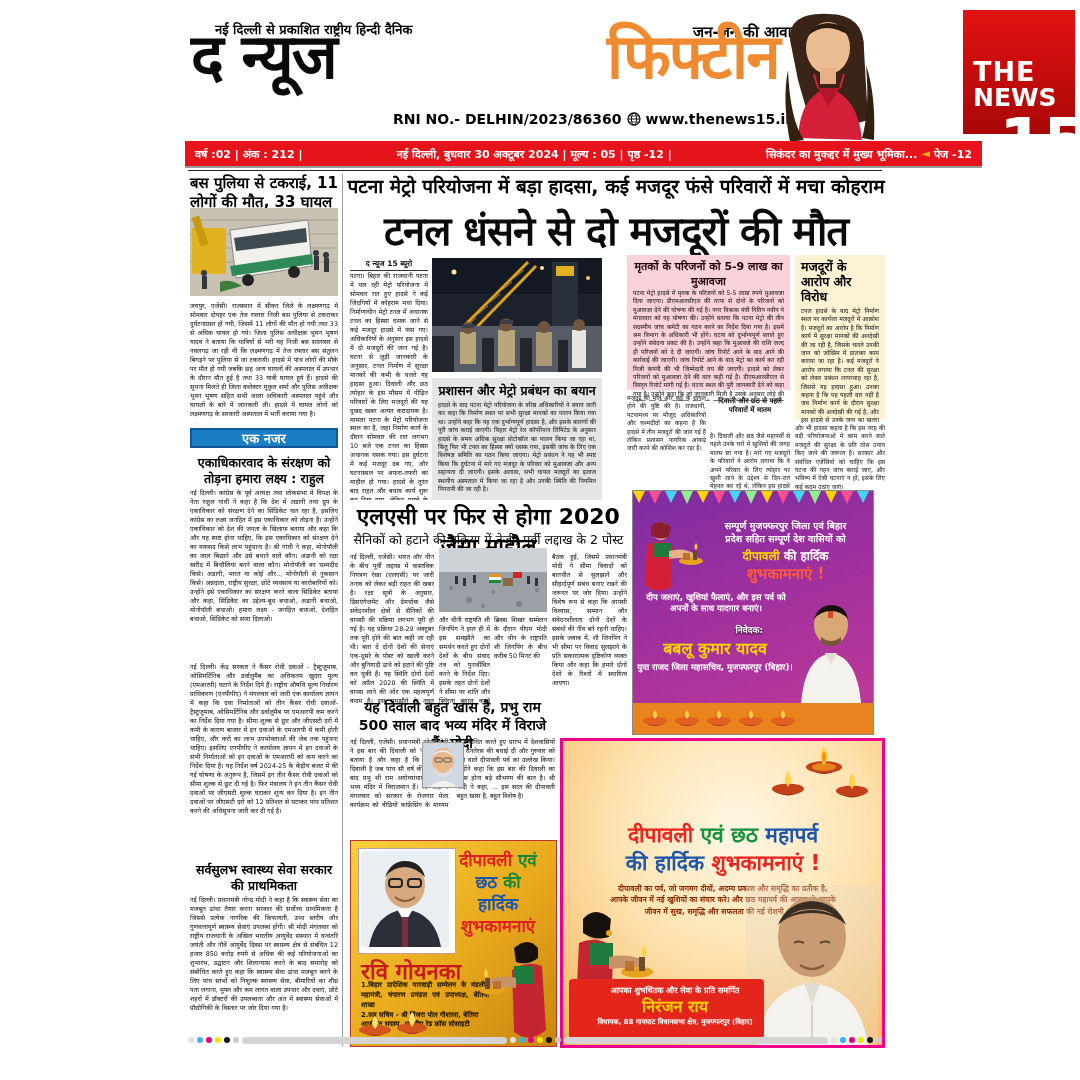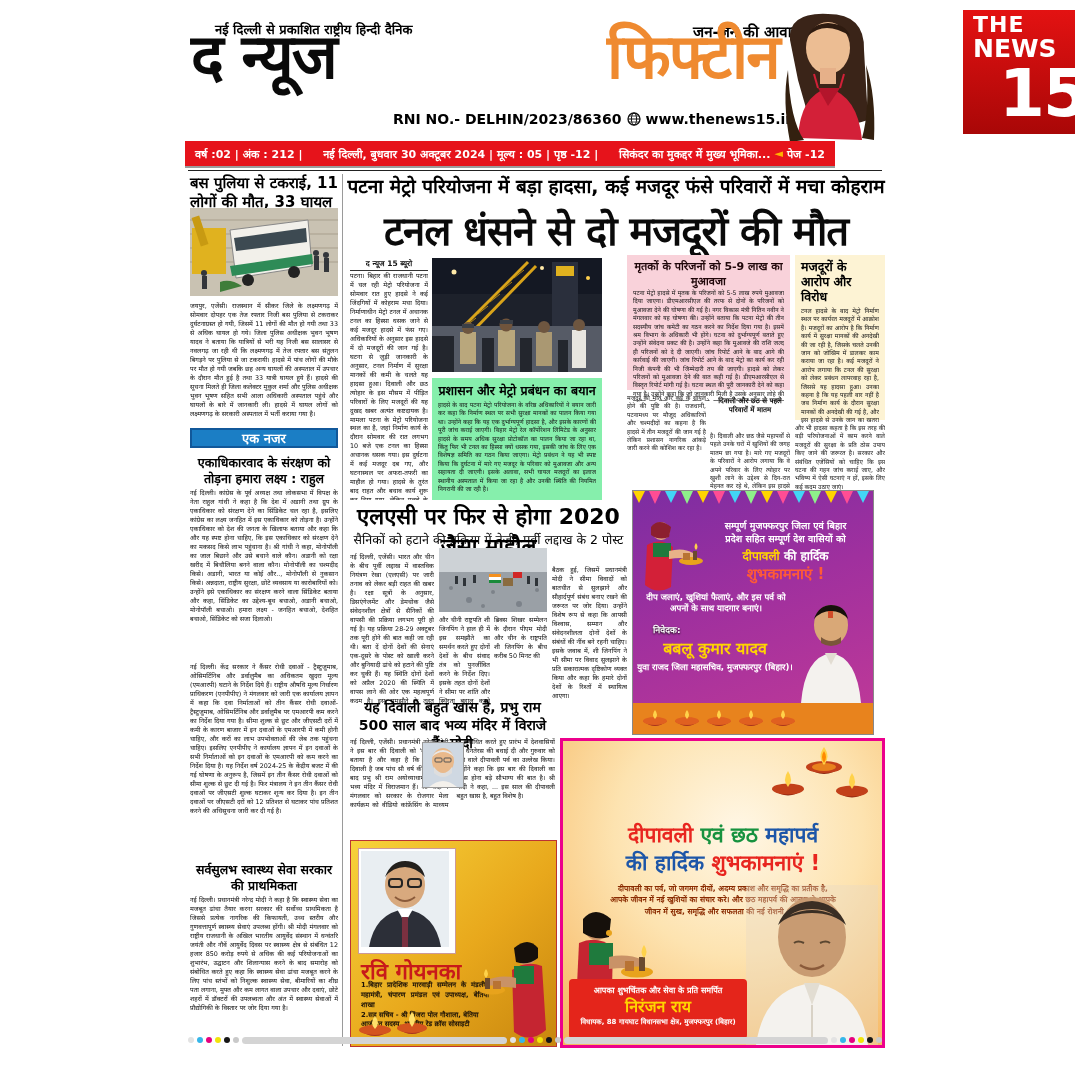--- a/index.html
+++ b/index.html
@@ -7,21 +7,21 @@
           font-family:"DejaVu Sans","Liberation Sans",sans-serif;color:#111;}
   .abs{position:absolute;}
   .page{position:absolute;left:185px;top:8px;width:700px;height:1044px;background:#fff;}
   
   .publine{left:30px;top:12px;font-size:13px;font-weight:800;color:#000;}
   .title-black{left:6px;top:18px;font-size:62px;font-weight:900;color:#0a0a0a;letter-spacing:-2px;line-height:1;}
   .tagline{left:508px;top:13px;font-size:15px;font-weight:800;color:#000;}
   .title-orange{left:422px;top:18px;font-size:62px;font-weight:700;color:#ef8a30;letter-spacing:-2px;line-height:1;text-align:center;}
   .rni{left:208px;top:103px;font-size:14px;color:#000;display:flex;align-items:center;gap:5px;}
   .rni b{font-weight:700;}
-  .datebar{left:0;top:133px;width:650px;height:25px;background:#e6131b;color:#fff;display:flex;
+  .datebar{left:0;top:133px;width:797px;height:25px;background:#e6131b;color:#fff;display:flex;
            align-items:center;justify-content:space-between;padding:0 10px;box-sizing:border-box;
            font-size:11px;font-weight:800;box-shadow:0 2px 0 #9b9b9b;}
   .datebar .arrow{color:#ffb300;font-size:11px;margin:0 4px;}
   .hairline{left:3px;top:162px;width:694px;height:1px;background:#222;}
   .vrule{left:157px;top:166px;width:1px;height:872px;background:#9a9a9a;}
   
   .bt{font-size:6.4px;line-height:1.4;text-align:justify;color:#101010;overflow:hidden;}
   .bt2{font-size:6.1px;line-height:1.38;text-align:justify;color:#101010;overflow:hidden;}
   .subh{font-weight:800;text-align:center;}
   
@@ -35,78 +35,78 @@
   .cancer-h{left:5px;top:621px;width:148px;font-size:12.5px;font-weight:900;line-height:1.3;text-align:center;color:#000;}
   .cancer-b{left:5px;top:655px;width:148px;height:196px;}
   .health-h{left:5px;top:854px;width:148px;font-size:12.5px;font-weight:900;line-height:1.3;text-align:center;color:#000;}
   .health-b{left:5px;top:888px;width:148px;height:132px;}
   
   .strap{left:162px;top:165px;width:538px;font-size:19px;font-weight:800;text-align:center;color:#000;}
   .mainhead{left:162px;top:194px;width:538px;font-size:40px;font-weight:900;text-align:center;color:#0a0a0a;letter-spacing:-1px;}
   .byline{left:165px;top:250px;width:78px;font-size:7.5px;font-weight:800;text-align:center;border-bottom:1px solid #333;padding-bottom:2px;}
   .mtext{left:165px;top:264px;width:78px;height:228px;}
   .crane-photo{left:247px;top:250px;width:170px;height:114px;overflow:hidden;}
-  .adminbox{left:247px;top:370px;width:170px;height:122px;background:#86efac;padding:4px 6px;box-sizing:border-box;}
+  .adminbox{left:247px;top:370px;width:170px;height:122px;background:#e5e5e5;padding:4px 6px;box-sizing:border-box;}
   .adminbox .ttl{font-size:12.5px;font-weight:800;text-align:center;margin-bottom:2px;color:#000;}
   .compbox{left:442px;top:247px;width:163px;height:135px;background:#f9d2da;padding:3px 6px;box-sizing:border-box;}
   .compbox .ttl{font-size:11px;font-weight:900;text-align:center;margin-bottom:1px;color:#20070a;}
   .contA{left:442px;top:386px;width:79px;height:106px;}
   .contB{left:525px;top:386px;width:80px;height:106px;}
   .contB .subh{font-size:7px;margin:2px 0;}
   .protbox{left:610px;top:247px;width:90px;height:165px;background:#fdf3d4;padding:4px 6px;box-sizing:border-box;}
   .protbox .ttl{font-size:12.5px;font-weight:800;text-align:left;line-height:1.2;margin-bottom:3px;color:#000;}
   .protcont{left:610px;top:416px;width:90px;height:76px;}
   
   .lac-h{left:165px;top:492px;width:277px;font-size:22px;font-weight:900;text-align:center;color:#000;}
   .lac-sub{left:165px;top:523px;width:277px;font-size:12.5px;font-weight:400;text-align:center;color:#000;}
   .lac-c1{left:165px;top:545px;width:84px;height:150px;}
   .lac-photo{left:254px;top:540px;width:108px;height:64px;overflow:hidden;}
   .lac-cA{left:254px;top:608px;width:51px;height:87px;}
   .lac-cB{left:309px;top:608px;width:53px;height:87px;}
-  .lac-c3{left:367px;top:545px;width:75px;height:150px;margin-top:13px;}
+  .lac-c3{left:367px;top:545px;width:75px;height:150px;}
   
   .modi-h{left:165px;top:690px;width:205px;font-size:14px;font-weight:900;text-align:center;line-height:1.3;color:#000;}
   .modi-cols{left:165px;top:730px;width:205px;height:98px;column-count:2;column-gap:8px;}
   .modi-photo{left:237px;top:734px;width:40px;height:44px;border:1px solid #999;overflow:hidden;background:#cfd8e2;}
   
   .purple-ad{left:447px;top:482px;width:240px;height:243px;background:linear-gradient(160deg,#7c2da2 0%,#a0309e 45%,#c23a97 100%);
              border:1px solid #888;overflow:hidden;color:#fff;}
   .purple-ad .l1{position:absolute;left:70px;top:28px;width:165px;font-size:9.5px;font-weight:800;text-align:center;}
   .purple-ad .l3{position:absolute;left:70px;top:56px;width:165px;font-size:12px;font-weight:900;text-align:center;}
   .purple-ad .hl{color:#ffd400;}
   .purple-ad .l4{position:absolute;left:70px;top:72px;width:165px;font-size:15px;font-weight:900;color:#ff5a36;text-align:center;}
   .purple-ad .l5{position:absolute;left:8px;top:100px;width:150px;font-size:8.5px;font-weight:700;text-align:center;}
-  .purple-ad .niv{position:absolute;left:20px;top:132px;width:100px;font-size:9px;font-weight:900;text-align:left;text-shadow:0 1px 2px #000;}
+  .purple-ad .niv{position:absolute;left:30px;top:132px;width:100px;font-size:9px;font-weight:900;text-align:right;text-shadow:0 1px 2px #000;}
   .purple-ad .name{position:absolute;left:2px;top:146px;width:160px;font-size:16px;font-weight:900;color:#ffd400;text-align:center;}
   .purple-ad .t1{position:absolute;left:2px;top:170px;width:160px;font-size:8.5px;font-weight:700;text-align:center;}
   .purple-ad .diya-strip{position:absolute;left:0;top:212px;width:240px;height:31px;background:#e8831d;}
   .gold-ad{left:165px;top:832px;width:205px;height:205px;background:linear-gradient(135deg,#f7d23a 0%,#e8a81c 55%,#c8860e 100%);
            border:1px solid #b33;overflow:hidden;}
   .gold-ad .frame{position:absolute;left:8px;top:8px;width:92px;height:100px;background:#fff;border:2px solid #fff;box-shadow:0 0 0 1px #c99;}
   .gold-ad .heads{position:absolute;right:8px;top:8px;width:100px;text-align:center;font-size:17px;font-weight:900;line-height:1.3;}
   .gold-ad .name{position:absolute;left:10px;top:114px;font-size:22px;font-weight:900;color:#c81a1a;}
   .gold-ad .creds{position:absolute;left:10px;top:140px;width:128px;font-size:6.8px;line-height:1.45;font-weight:700;color:#1c1208;text-align:justify;}
   .pink-ad{left:375px;top:730px;width:325px;height:310px;border:3px solid #ec008c;box-sizing:border-box;
            background:radial-gradient(circle at 55% 30%,#fff7e6 0%,#fde3b0 45%,#f6b35a 100%);overflow:hidden;}
   .pink-ad .intro{position:absolute;left:8px;top:8px;width:198px;font-size:9px;font-weight:800;line-height:1.35;color:#7a1800;text-align:center;}
   .pink-ad .bighead{position:absolute;left:0px;top:80px;width:320px;text-align:center;font-size:21px;font-weight:900;line-height:1.35;}
   .pink-ad .body{position:absolute;left:45px;top:142px;width:230px;font-size:7.6px;line-height:1.5;font-weight:700;color:#8a2b00;text-align:center;}
-  .pink-ad .strip{position:absolute;left:6px;top:238px;width:178px;height:60px;background:#e4251b;border-radius:4px;color:#fff;text-align:center;}
+  .pink-ad .strip{position:absolute;left:6px;top:238px;width:178px;height:60px;background:#e4251b;border-radius:4px;color:#fff;text-align:center;padding-left:17px;}
   .pink-ad .strip .f1{font-size:8px;font-weight:800;margin-top:5px;}
   .pink-ad .strip .nm{font-size:16px;font-weight:900;color:#ffd400;}
   .pink-ad .strip .f2{font-size:7px;font-weight:700;}
   
   .printbar{left:3px;top:1028px;width:694px;height:8px;display:flex;align-items:center;gap:3px;}
   .dot{width:6px;height:6px;border-radius:50%;flex:0 0 auto;}
   .d0{background:#e3e3e3}.d1{background:#35b6e9}.d2{background:#e6007e}.d3{background:#f2e30a}.d4{background:#161616}.d5{background:#c9c9c9}
   .capsule{height:7px;border-radius:4px;background:#d4d4d4;flex:1 1 auto;}
   
   .logo{left:963px;top:10px;width:112px;height:124px;background:linear-gradient(180deg,#e31212 0%,#a90707 100%);
         color:#fff;font-weight:900;padding:4px 0 0 10px;box-sizing:border-box;line-height:1;}
-  .logo .l1{font-size:22px;letter-spacing:1px;}
+  .logo .l1{font-size:27px;letter-spacing:1px;margin-top:44px;}
   .logo .l2{font-size:25px;letter-spacing:0px;}
   .logo .l3{font-size:66px;margin-top:0px;letter-spacing:-2px;margin-left:26px;}
   svg{display:block;}
 </style>
 </head>
 <body>
 
 <div class="canvas">
 
   <div class="page">
@@ -400,20 +400,26 @@
           <ellipse cx="44" cy="34" rx="20" ry="23" fill="#d8a97e"></ellipse>
           <path d="M24,26 Q30,10 44,10 Q60,10 64,26 Q54,16 44,16 Q32,16 24,26 Z" fill="#23201d"></path>
           <rect x="28" y="28" width="13" height="8" rx="3" fill="none" stroke="#222" stroke-width="2"></rect>
           <rect x="47" y="28" width="13" height="8" rx="3" fill="none" stroke="#222" stroke-width="2"></rect>
           <path d="M34,46 Q44,54 54,46" fill="none" stroke="#8a5a3a" stroke-width="2"></path>
           <path d="M8,96 Q14,62 44,58 Q74,62 80,96 Z" fill="#2c2f38"></path>
           <path d="M36,58 L44,72 L52,58 Z" fill="#fff"></path>
           <rect x="41" y="66" width="6" height="30" fill="#7a3040"></rect>
         </svg>
       </div>
+      <div class="heads">
+        <span style="color:#e02020">दीपावली</span> <span style="color:#168a3a">एवं</span><br>
+        <span style="color:#1a55b0">छठ</span> <span style="color:#168a3a">की</span><br>
+        <span style="color:#1a55b0">हार्दिक</span><br>
+        <span style="color:#e02020">शुभकामनाएं</span>
+      </div>
       <div class="name">रवि गोयनका</div>
       <div class="creds">
         <div>1.बिहार प्रादेशिक मारवाड़ी सम्मेलन के मंडलीय महामंत्री, चंपारण प्रमंडल एवं उपाध्यक्ष, बेतिया शाखा</div>
         <div>2.सह सचिव - श्री पिंजरा पोल गौशाला, बेतिया</div>
         <div>आजीवन सदस्य, भारतीय रेड क्रॉस सोसाइटी</div>
       </div>
       <div style="position:absolute;left:6px;bottom:4px;">
         <svg width="84" height="40" viewBox="0 0 84 40">
           <g transform="translate(2,14)">
               <path d="M0,14 Q16,26 32,14 Z" fill="#a8321e"></path>

